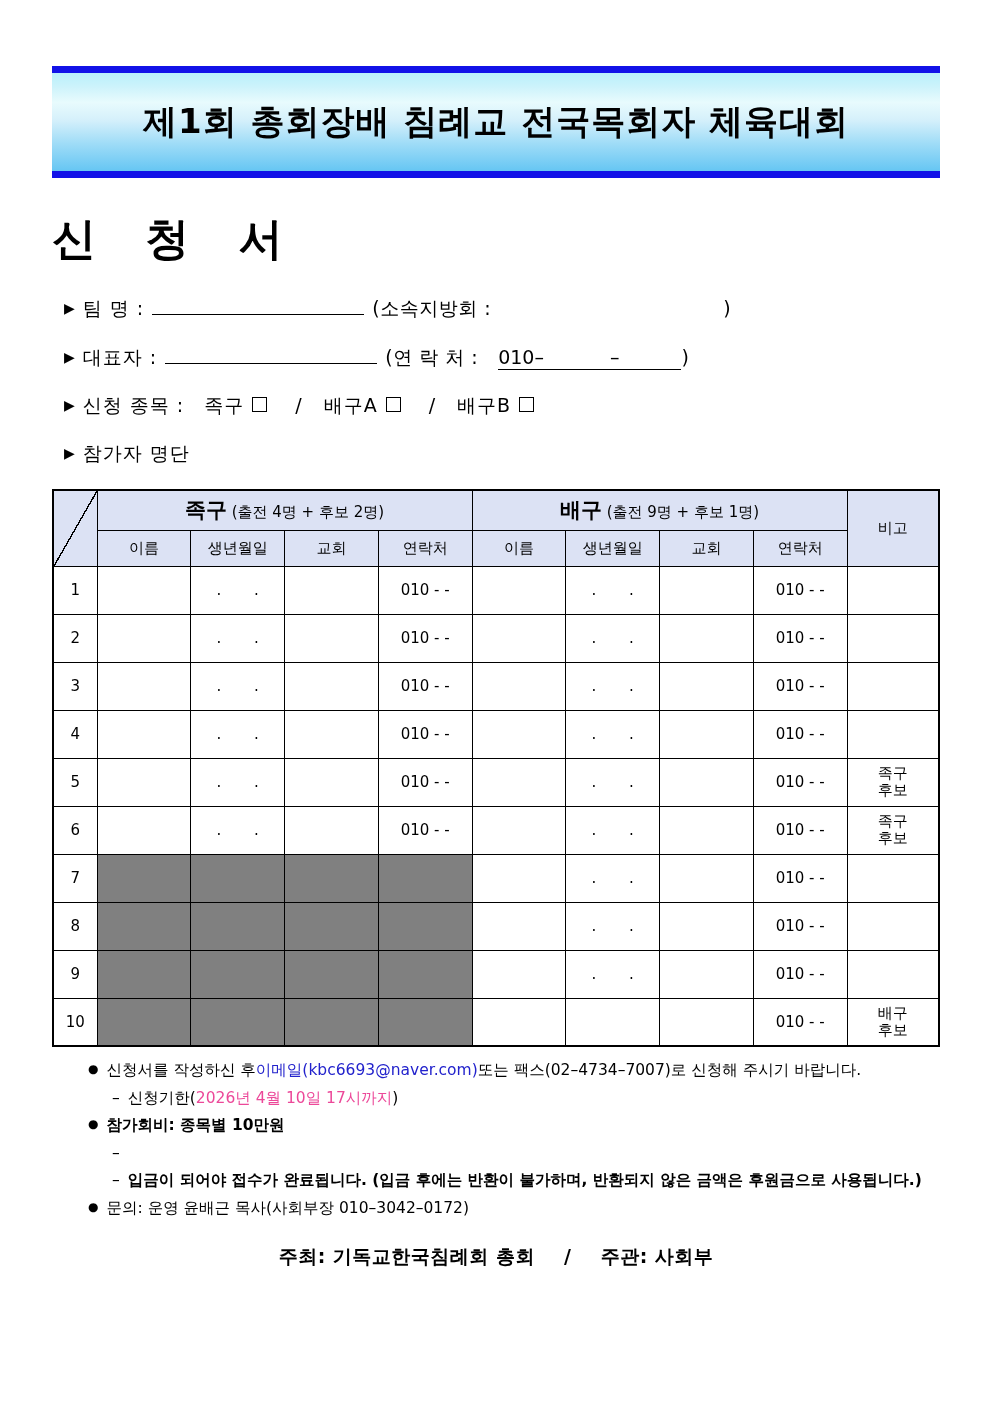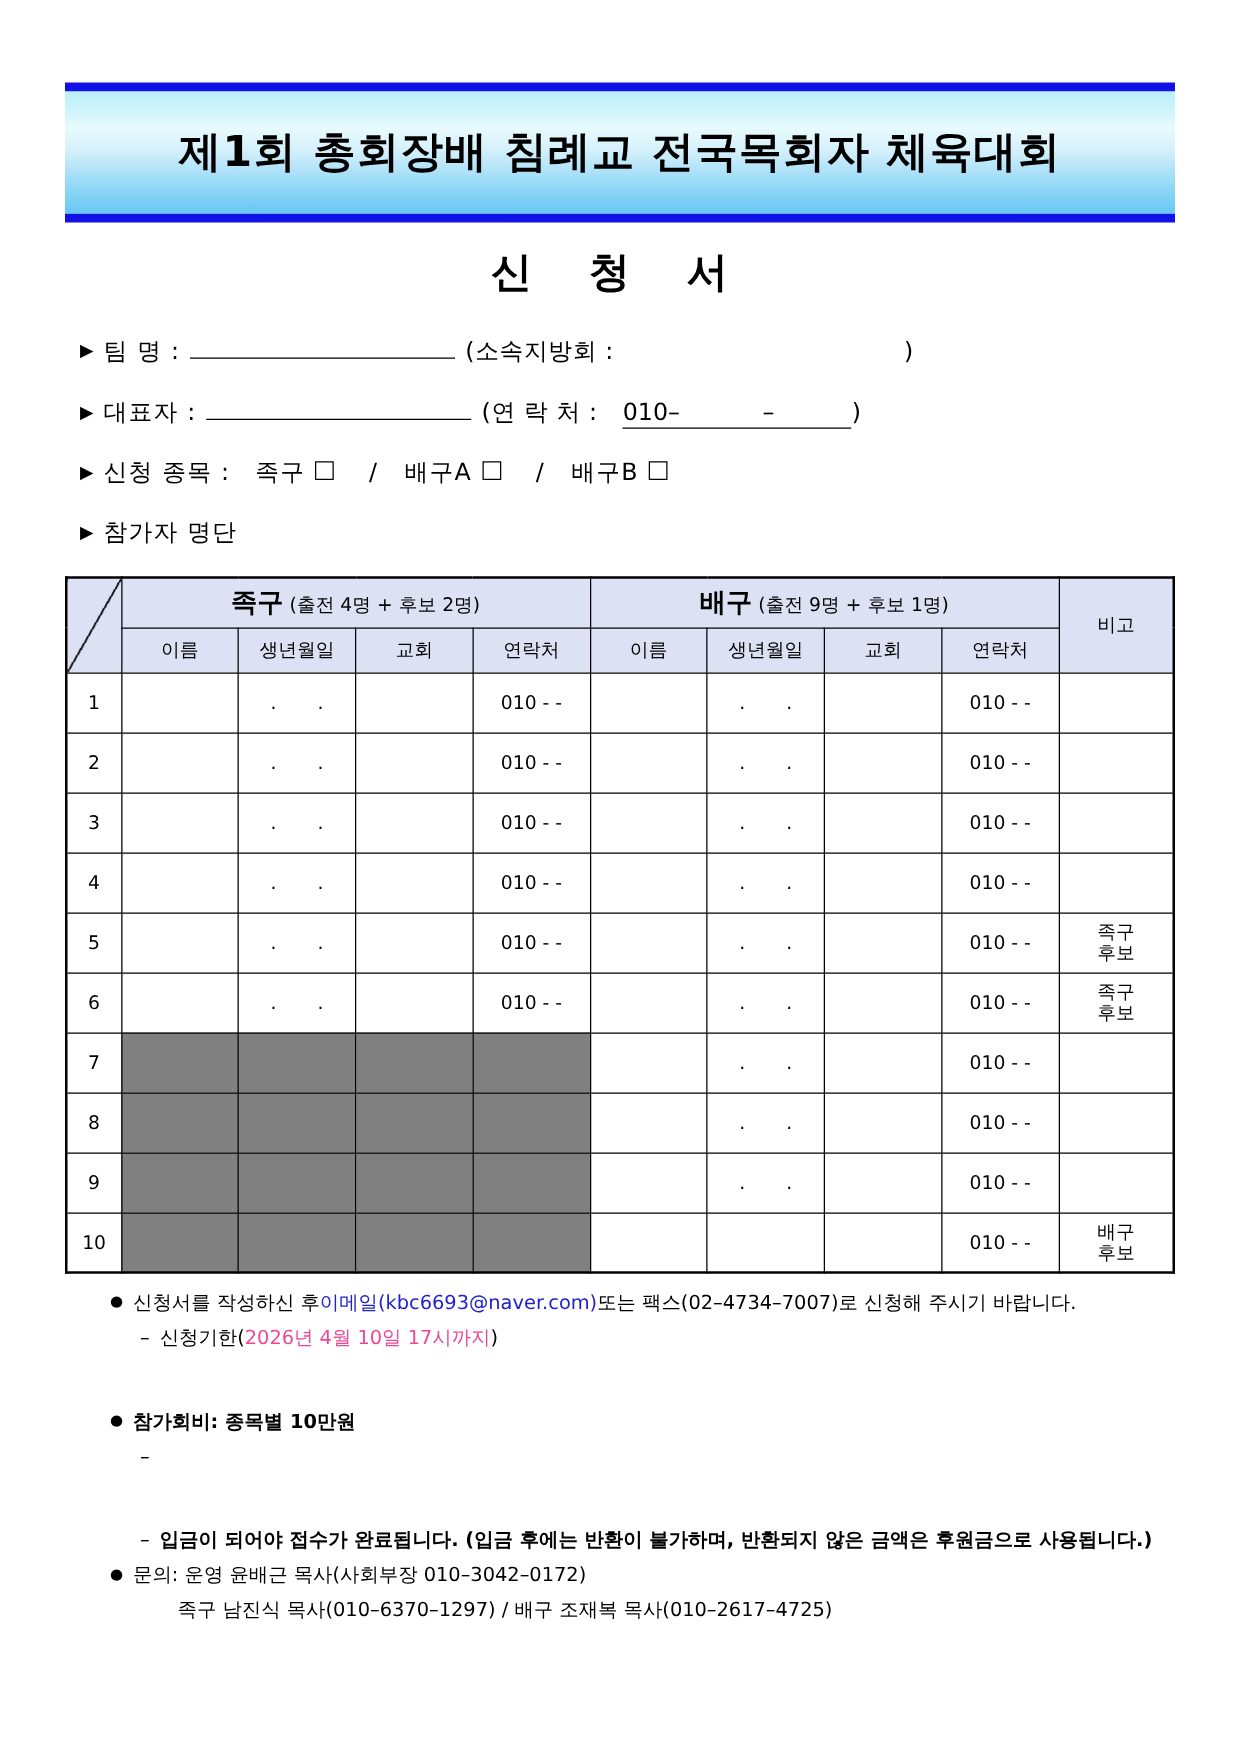--- a/index.html
+++ b/index.html
@@ -39,25 +39,25 @@
   .banner-title {
     font-family: "DejaVu Sans", "Liberation Sans", sans-serif;
     font-size: 34px;
     font-weight: bold;
     letter-spacing: 1px;
     color: #000000;
     white-space: nowrap;
   }
 
   .doc-subtitle {
-    text-align: center;
-    font-size: 33px;
+    text-align: left;
+    font-size: 44px;
     font-weight: bold;
     letter-spacing: 17px;
-    margin-top: 18px;
+    margin-top: 32px;
     color: #000000;
   }
 
   
   .fields {
     margin-top: 26px;
     padding-left: 12px;
   }
   .field-row {
     display: flex;
@@ -167,21 +167,21 @@
   }
   .note-line {
     display: flex;
     align-items: baseline;
     margin-bottom: 9px;
     white-space: nowrap;
   }
   .note-line.sub { padding-left: 24px; }
   .note-bullet { margin-right: 8px; font-size: 12px; position: relative; top: -2px; }
   .note-dash { margin-right: 8px; }
-  .note-bold { font-weight: bold; margin-top: 40px; }
+  .note-bold { font-weight: bold; }
   .blue { color: #2222cc; }
   .red  { color: #ec4899; }
   .note-indent2 { padding-left: 54px; }
 
   .footer {
     margin-top: 26px;
     text-align: center;
     font-size: 19px;
     font-weight: bold;
     letter-spacing: 0.5px;
@@ -424,20 +424,22 @@
     <div class="note-line sub">
       <span class="note-dash">–</span>
       <span class="note-bold">입금이 되어야 접수가 완료됩니다. (입금 후에는 반환이 불가하며, 반환되지 않은 금액은 후원금으로 사용됩니다.)</span>
     </div>
 
     <div class="note-line">
       <span class="note-bullet">●</span>
       <span>문의: 운영 윤배근 목사(사회부장 010–3042–0172)</span>
     </div>
 
-    <div class="note-line note-indent2">
-      <span>족구 남진식 목사(010–6370–1297)  /  배구 조재복 목사(010–2617–4725)</span>
-    </div>
 
   </div>
 
+  <div class="footer">
+    <span>주최: 기독교한국침례회 총회</span>
+    <span class="sep">/</span>
+    <span>주관: 사회부</span>
+  </div>
 
 </div>
 
 </body></html>

